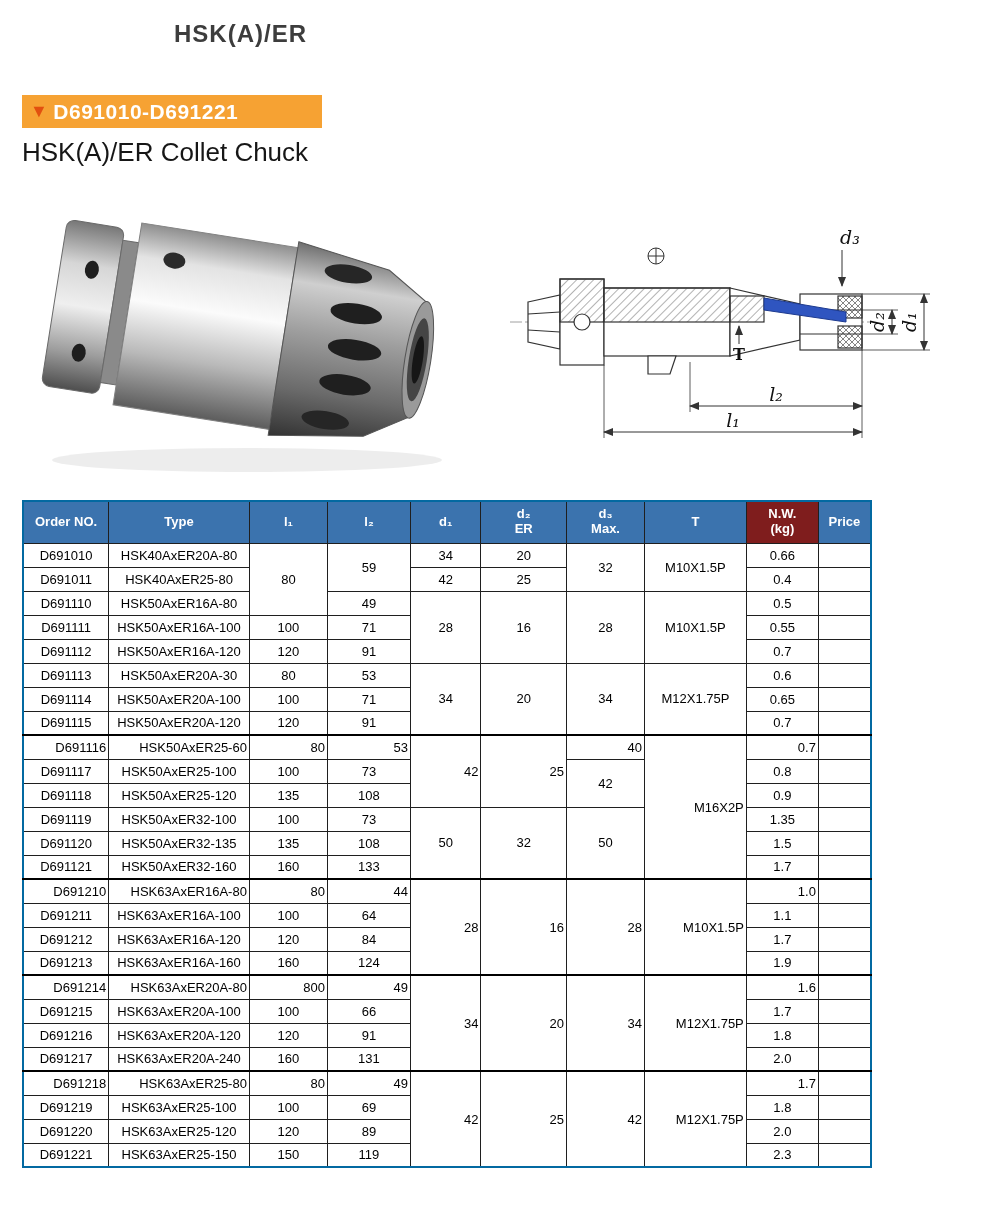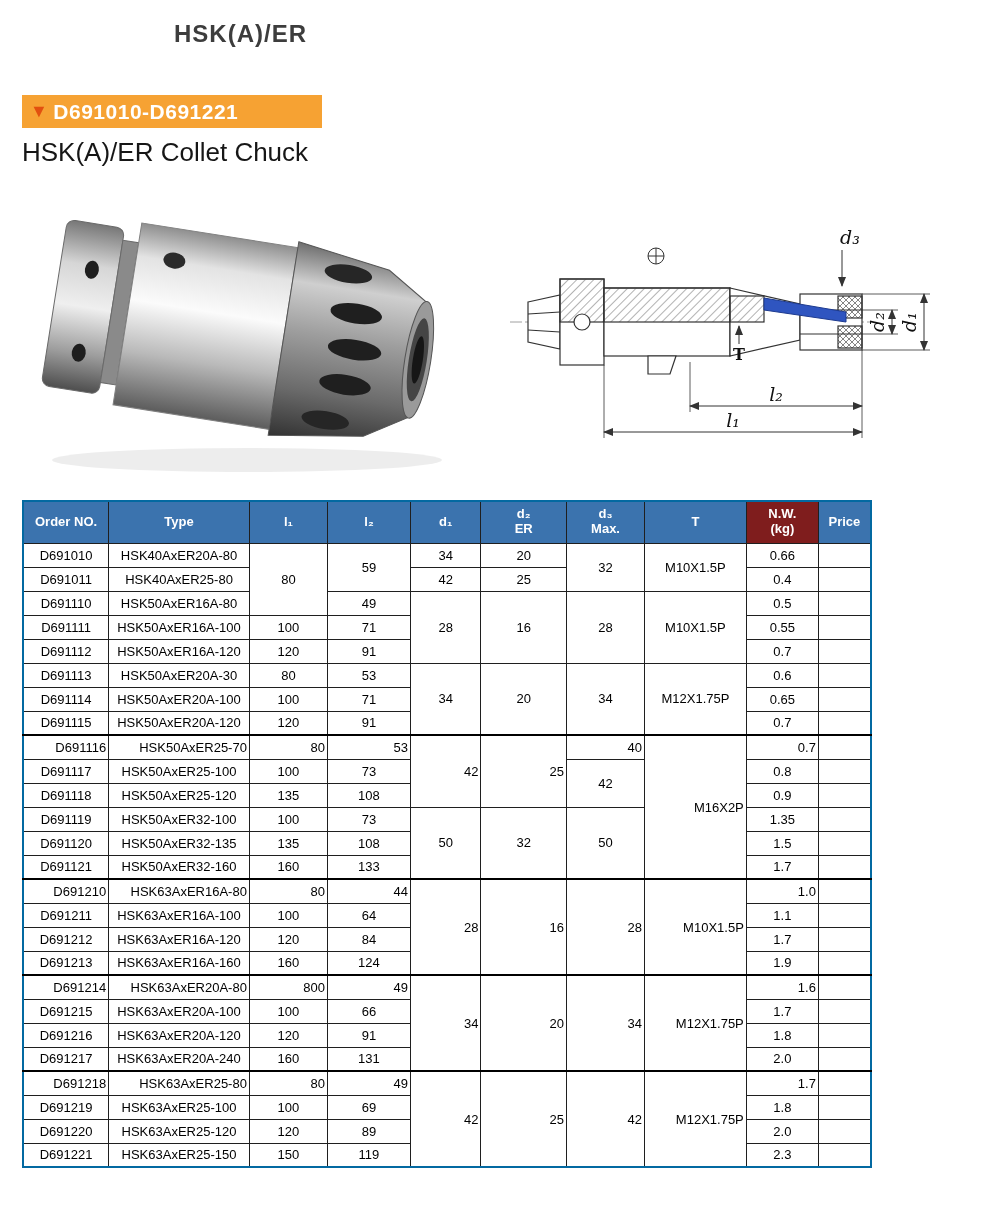--- a/index.html
+++ b/index.html
@@ -272,21 +272,21 @@
         <tr>
           <td>D691115</td>
           <td>HSK50AxER20A-120</td>
           <td>120</td>
           <td>91</td>
           <td>0.7</td>
           <td></td>
         </tr>
         <tr class="group-start">
           <td>D691116</td>
-          <td>HSK50AxER25-70</td>
+          <td>HSK50AxER25-60</td>
           <td>80</td>
           <td>53</td>
           <td rowspan="3">42</td>
           <td rowspan="3">25</td>
           <td>40</td>
           <td rowspan="6">M16X2P</td>
           <td>0.7</td>
           <td></td>
         </tr>
         <tr>

